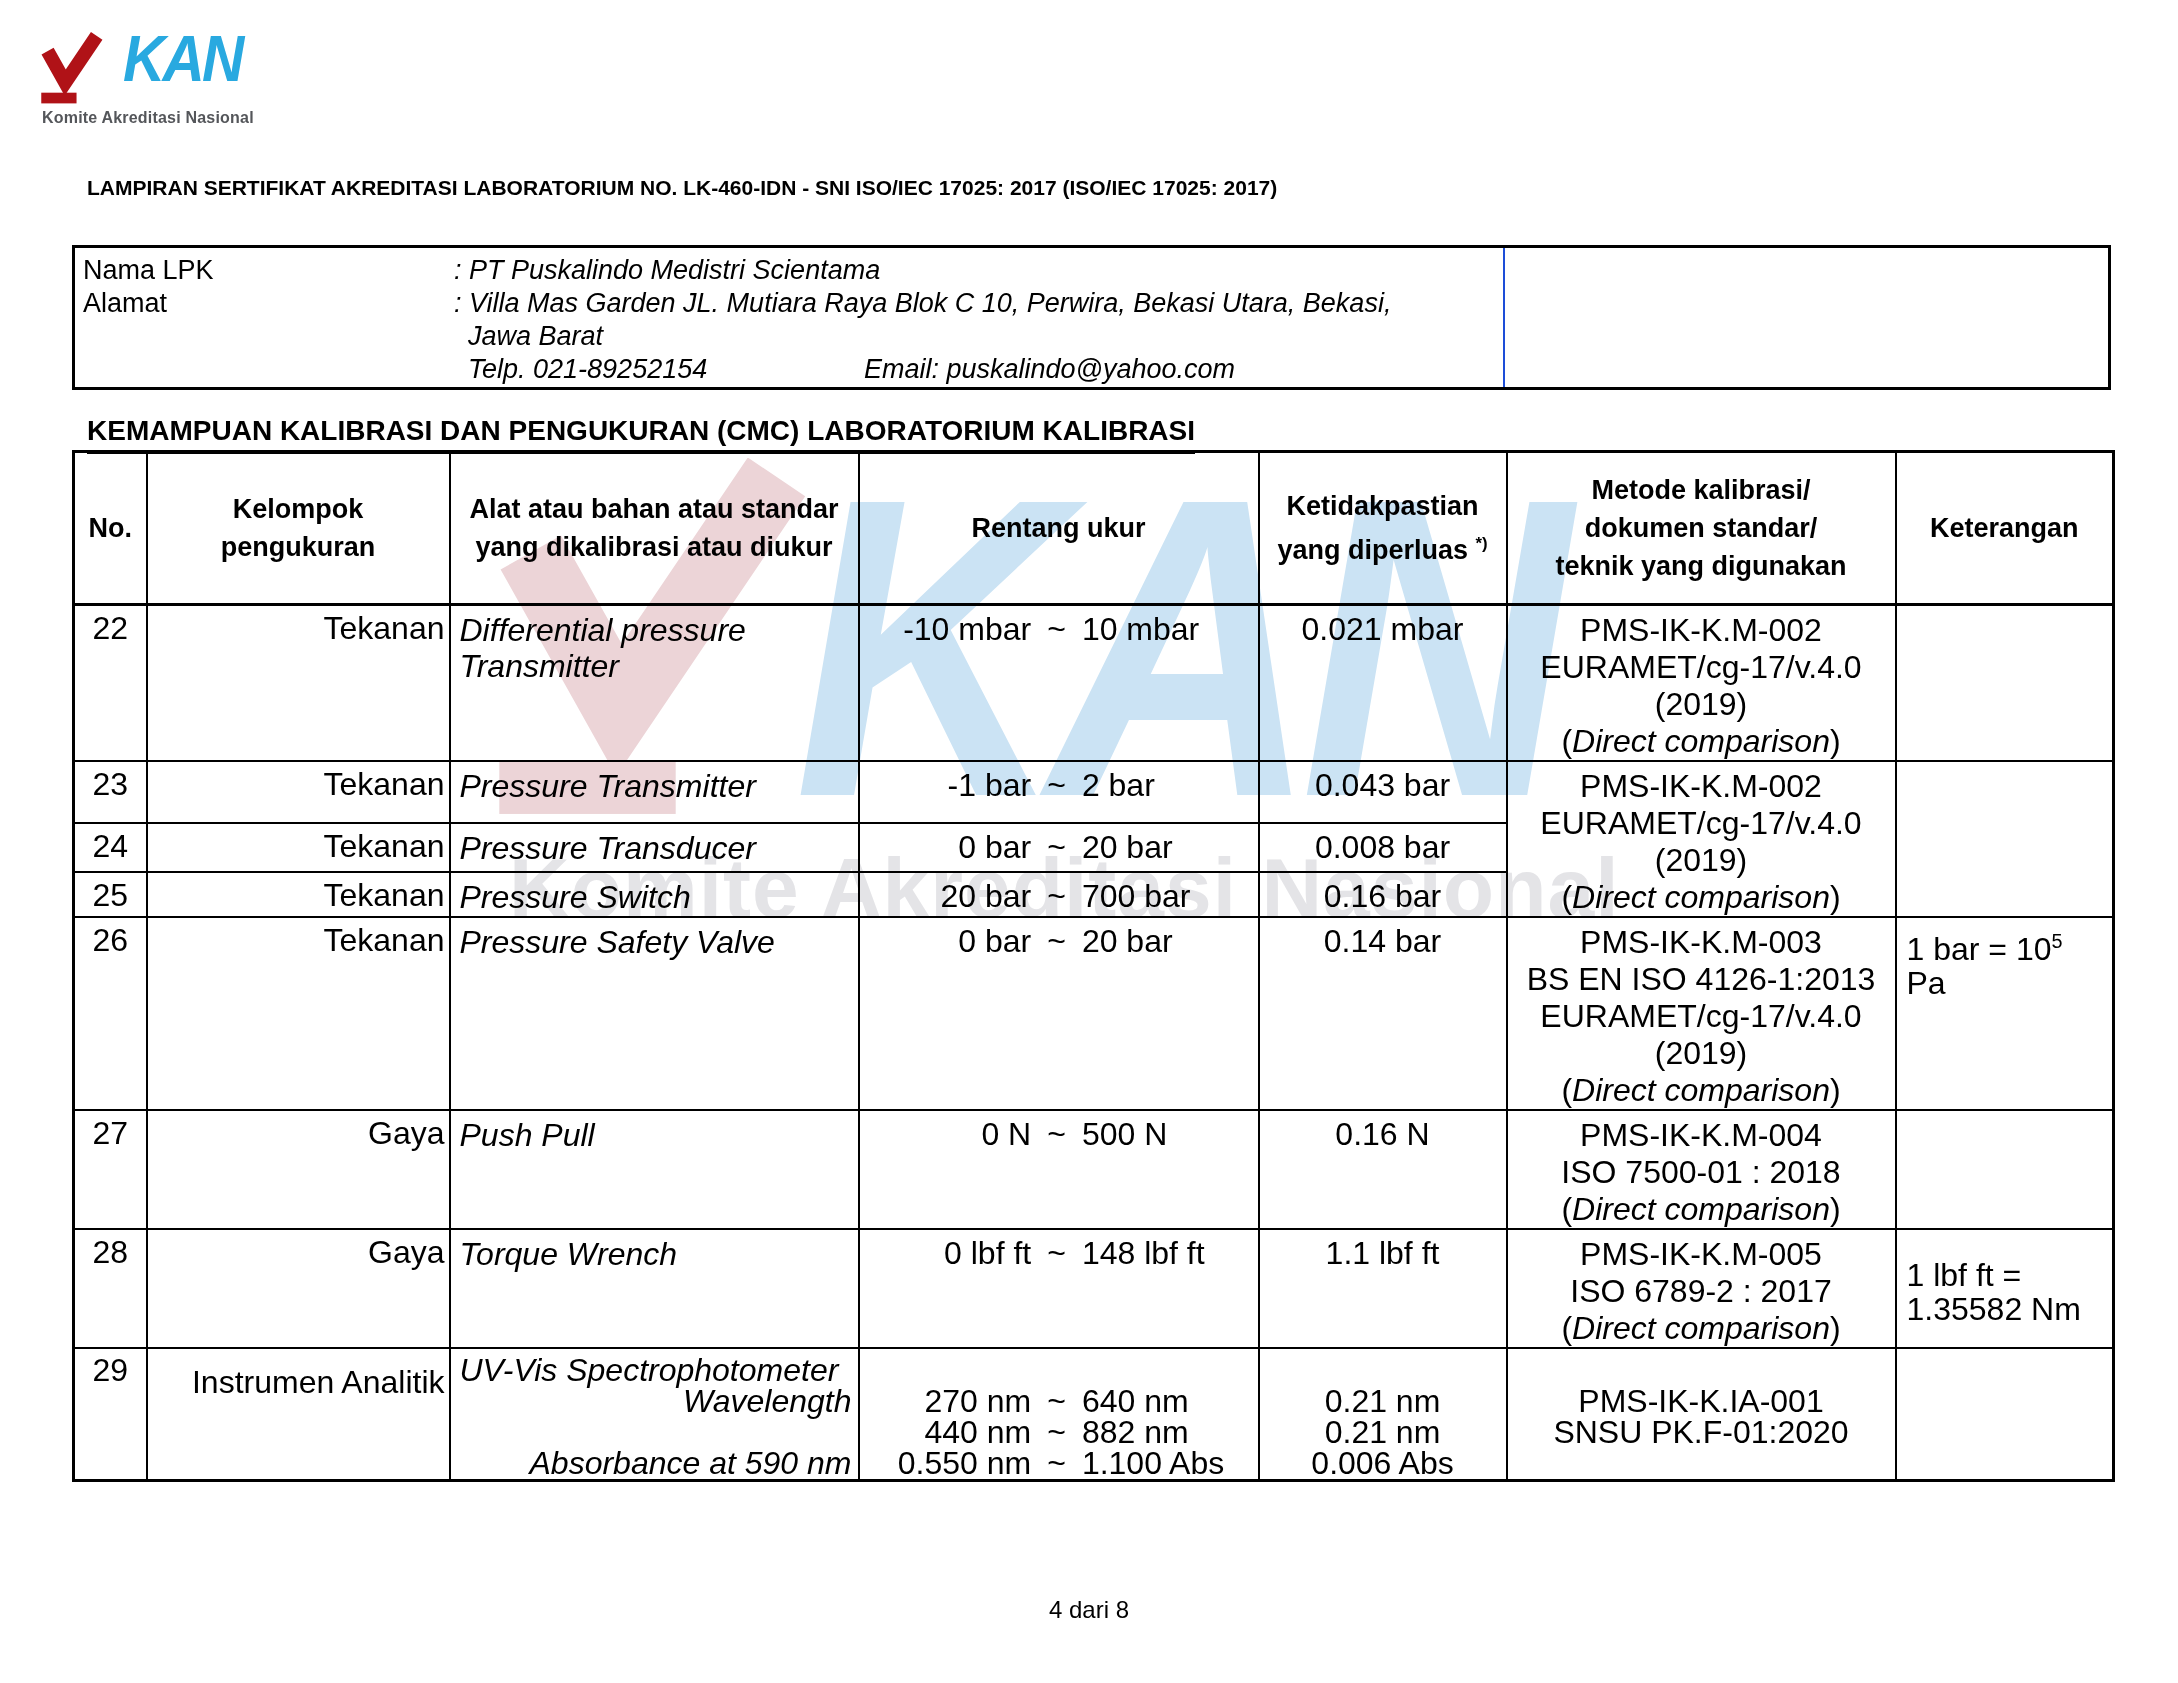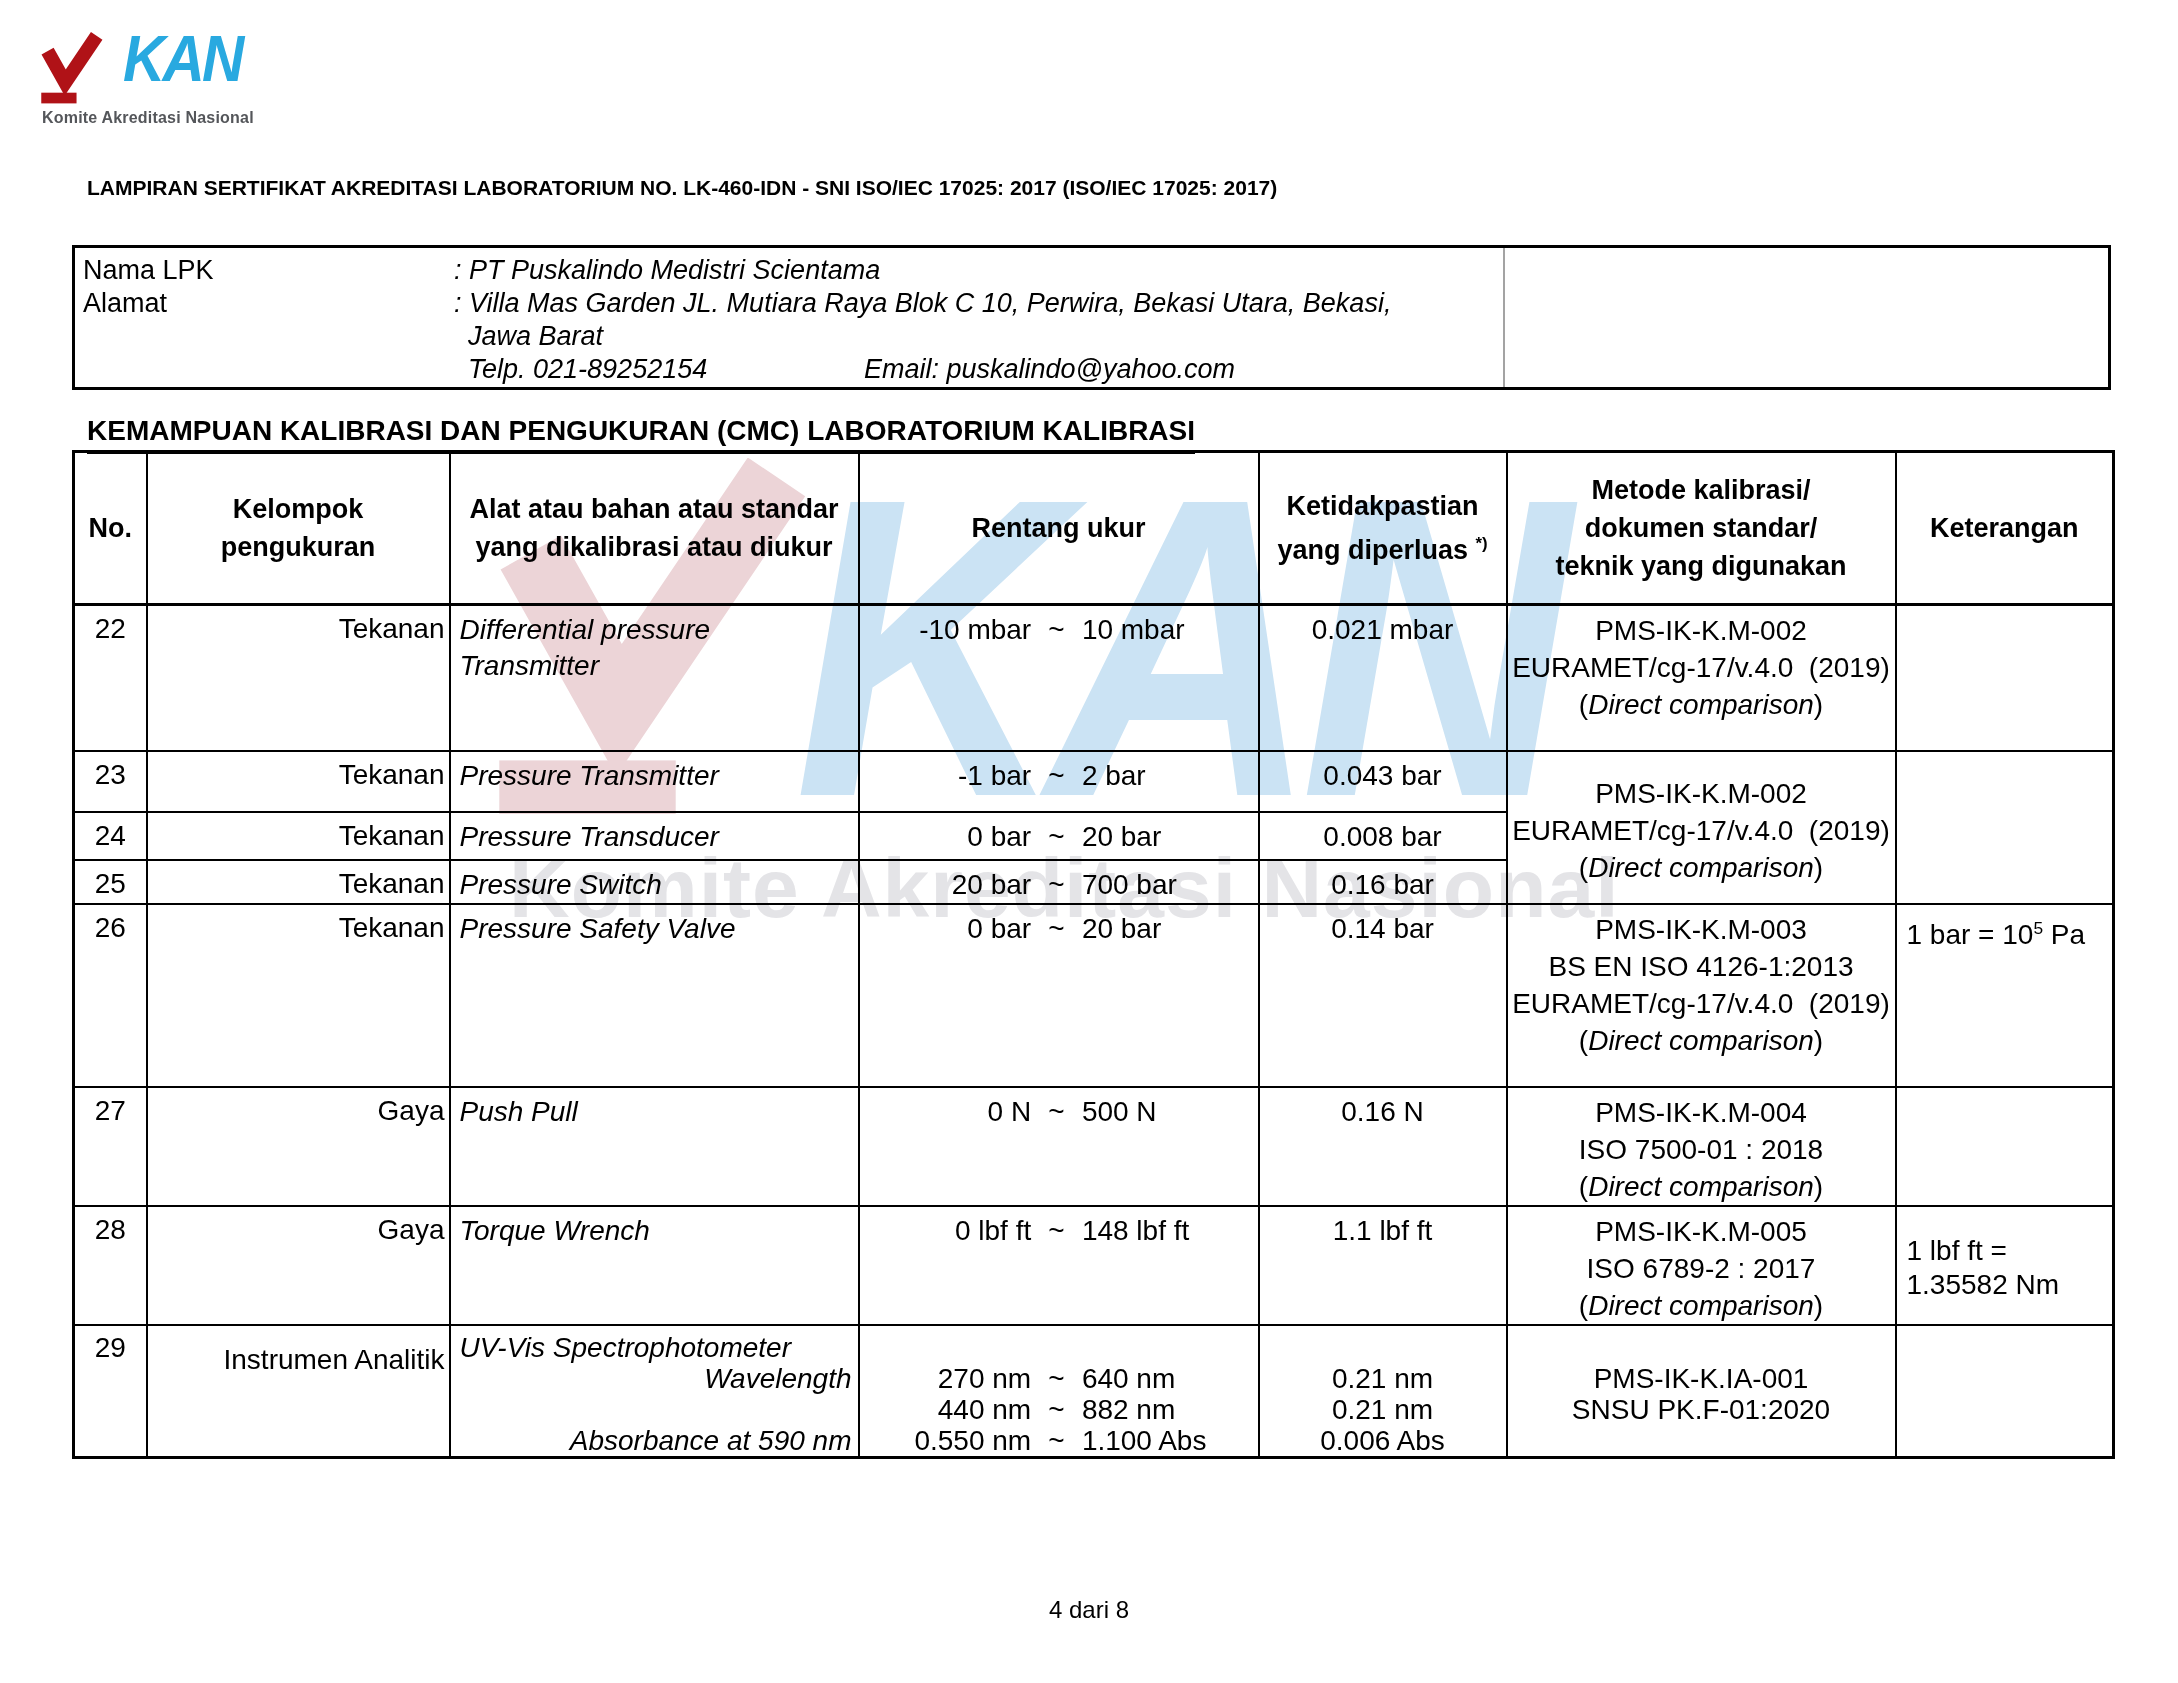--- a/index.html
+++ b/index.html
@@ -31,38 +31,38 @@
   }
   .logo-subtitle{position:absolute;left:2px;top:87px;font-size:16px;font-weight:bold;color:#54565a;letter-spacing:0.2px;white-space:nowrap;}
   
   .doc-title{position:absolute;left:87px;top:176px;font-size:21px;font-weight:bold;white-space:nowrap;}
   .section-heading{
     position:absolute;left:87px;top:415px;font-size:28px;font-weight:bold;
     border-bottom:3px solid #000;padding-bottom:4px;white-space:nowrap;
   }
   
   .info{position:absolute;left:72px;top:245px;width:2039px;height:145px;border:3px solid #000;display:flex;box-sizing:border-box;font-size:27px;}
-  .info-left{width:1430px;border-right:2px solid #a3a3a3;padding:6px 0 0 8px;box-sizing:border-box;}
+  .info-left{width:1430px;border-right:2px solid #1d4ed8;padding:6px 0 0 8px;box-sizing:border-box;}
   .info-row{display:flex;line-height:33px;white-space:nowrap;}
   .info-label{width:371px;flex:0 0 371px;}
   .info-value{white-space:nowrap;font-style:italic;}
   .info-value.cont{padding-left:14px;}
   .telp{display:inline-block;width:396px;}
   .info-right{flex:1;text-align:center;padding-top:4px;line-height:34px;}
   
   table.cmc{
     position:absolute;left:72px;top:450px;width:2039px;border-collapse:collapse;
     table-layout:fixed;background:transparent;border:3px solid #000;
   }
   .cmc th,.cmc td{border:2px solid #000;box-sizing:border-box;overflow:hidden;}
   .cmc thead th{
     font-weight:bold;vertical-align:middle;text-align:center;font-size:27px;
     line-height:38px;border-bottom:3px solid #000;white-space:nowrap;padding:2px;
   }
-  .cmc td{vertical-align:top;font-size:28px;padding:4px 4px 0 4px;}
+  .cmc td{vertical-align:top;font-size:32px;padding:4px 4px 0 4px;}
   .c-no{text-align:center;padding-top:6px !important;line-height:33px;}
   .c-kel{padding-left:9px !important;padding-top:6px !important;line-height:33px;text-align:right;}
   .c-alat{font-style:italic;padding-left:9px !important;padding-right:6px !important;padding-top:6px !important;line-height:36px;}
   .c-ren{padding-top:6px !important;line-height:35px;}
   .range-line{display:flex;}
   .range-l{flex:0 0 43%;text-align:right;white-space:pre;}
   .range-t{flex:0 0 13%;text-align:center;}
   .range-r{flex:1;text-align:left;padding-right:18px;white-space:pre;}
   .c-unc{text-align:center;padding-top:6px !important;line-height:35px;}
   .c-met{text-align:center;padding:6px 2px 0 2px !important;line-height:37px;white-space:pre-wrap;}

